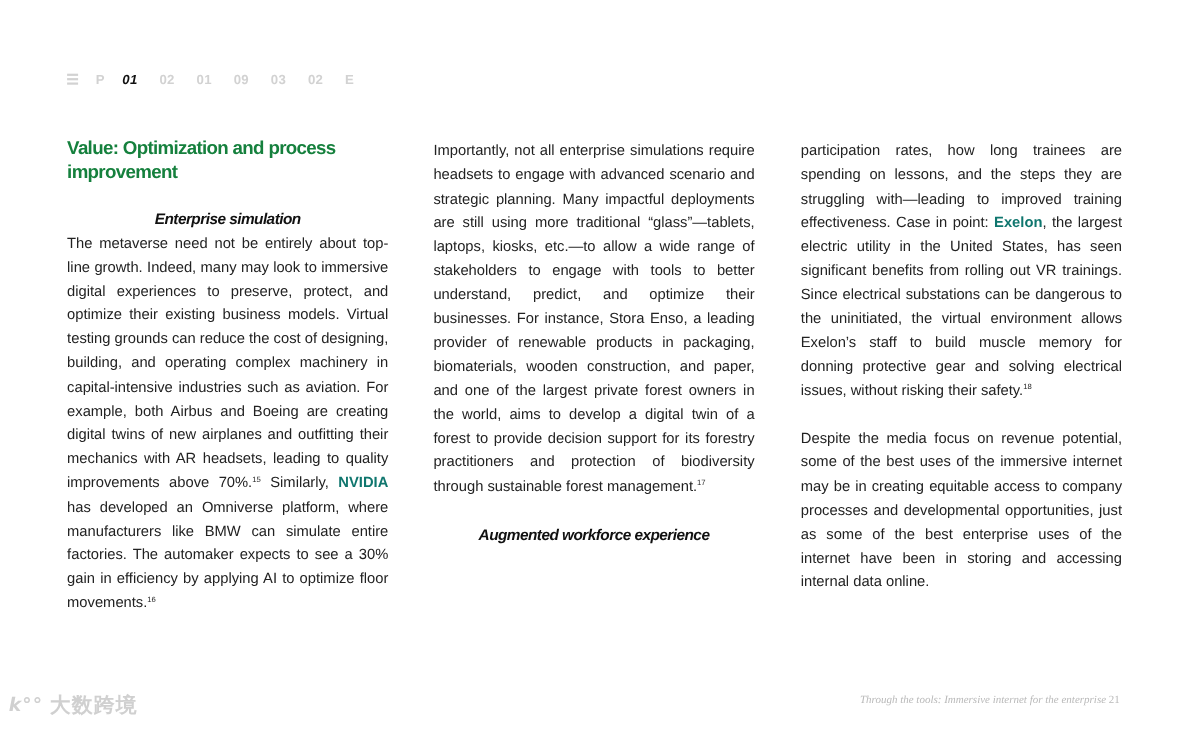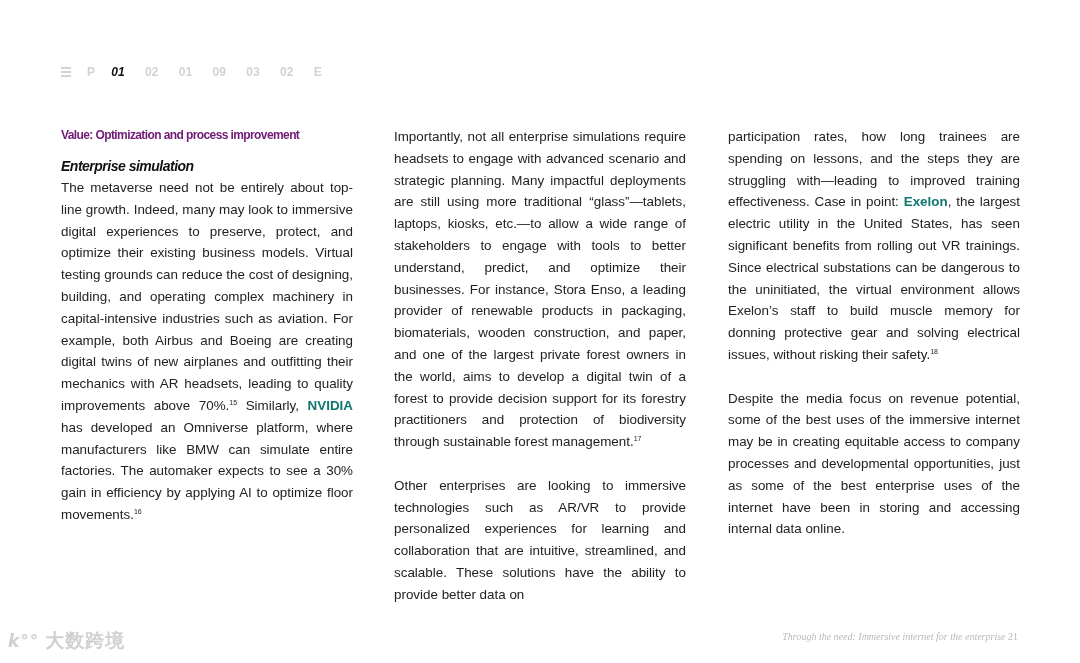--- a/index.html
+++ b/index.html
@@ -56,34 +56,35 @@
       line-height: 21.8px;
       color: #222222;
     }
     .col1 { left: 61px; }
     .col2 { left: 394px; top: 126px; }
     .col3 { left: 728px; top: 126px; }
 
     .section-title {
       font-family: "Liberation Sans", sans-serif;
       font-weight: bold;
-      font-size: 12px;
+      font-size: 17px;
       line-height: 22px;
       letter-spacing: -0.6px;
-      color: #701a75;
-      margin: 0 0 9px 0;
+      color: #15803d;
+      margin: 0 0 20px 0;
     }
     .subhead {
       font-weight: bold;
       font-style: italic;
       font-size: 14px;
       letter-spacing: -0.5px;
       color: #111111;
       margin: 0;
       line-height: 22px;
+      text-align: center;
     }
     .para {
       margin: 0;
       text-align: justify;
     }
     .gap { height: 21.8px; }
     .link {
       color: #0f766e;
       font-weight: bold;
       cursor: pointer;
@@ -146,30 +147,30 @@
 
 <div class="col col1">
   <h1 class="section-title">Value: Optimization and process improvement</h1>
   <h2 class="subhead">Enterprise simulation</h2>
   <p class="para"><span>The metaverse need not be entirely about top-line growth. Indeed, many may look to immersive digital experiences to preserve, protect, and optimize their existing business models. Virtual testing grounds can reduce the cost of designing, building, and operating complex machinery in capital-intensive industries such as aviation. For example, both Airbus and Boeing are creating digital twins of new airplanes and outfitting their mechanics with AR headsets, leading to quality improvements above 70%.</span><sup>15</sup><span> Similarly, </span><span class="link">NVIDIA</span><span> has developed an Omniverse platform, where manufacturers like BMW can simulate entire factories. The automaker expects to see a 30% gain in efficiency by applying AI to optimize floor movements.</span><sup>16</sup></p>
 </div>
 
 <div class="col col2">
   <p class="para"><span>Importantly, not all enterprise simulations require headsets to engage with advanced scenario and strategic planning. Many impactful deployments are still using more traditional “glass”—tablets, laptops, kiosks, etc.—to allow a wide range of stakeholders to engage with tools to better understand, predict, and optimize their businesses. For instance, Stora Enso, a leading provider of renewable products in packaging, biomaterials, wooden construction, and paper, and one of the largest private forest owners in the world, aims to develop a digital twin of a forest to provide decision support for its forestry practitioners and protection of biodiversity through sustainable forest management.</span><sup>17</sup></p>
   <div class="gap"></div>
-  <p class="para">Other enterprises are looking to immersive technologies such as AR/VR to provide personalized experiences for learning and collaboration that are intuitive, streamlined, and scalable. These solutions have the ability to provide better data on</p>
+  <h2 class="subhead">Augmented workforce experience</h2>
 </div>
 
 <div class="col col3">
   <p class="para"><span>participation rates, how long trainees are spending on lessons, and the steps they are struggling with—leading to improved training effectiveness. Case in point: </span><span class="link">Exelon</span><span>, the largest electric utility in the United States, has seen significant benefits from rolling out VR trainings. Since electrical substations can be dangerous to the uninitiated, the virtual environment allows Exelon’s staff to build muscle memory for donning protective gear and solving electrical issues, without risking their safety.</span><sup>18</sup></p>
   <div class="gap"></div>
   <p class="para">Despite the media focus on revenue potential, some of the best uses of the immersive internet may be in creating equitable access to company processes and developmental opportunities, just as some of the best enterprise uses of the internet have been in storing and accessing internal data online.</p>
 </div>
 
 <div class="watermark">
   <span class="wm-logo">k°°</span>
   <span>大数跨境</span>
 </div>
 
 <div class="footer">
-  <span>Through the need: Immersive internet for the enterprise</span>
+  <span>Through the tools: Immersive internet for the enterprise</span>
   <span class="page-num">21</span>
 </div>
 
 </body></html>

